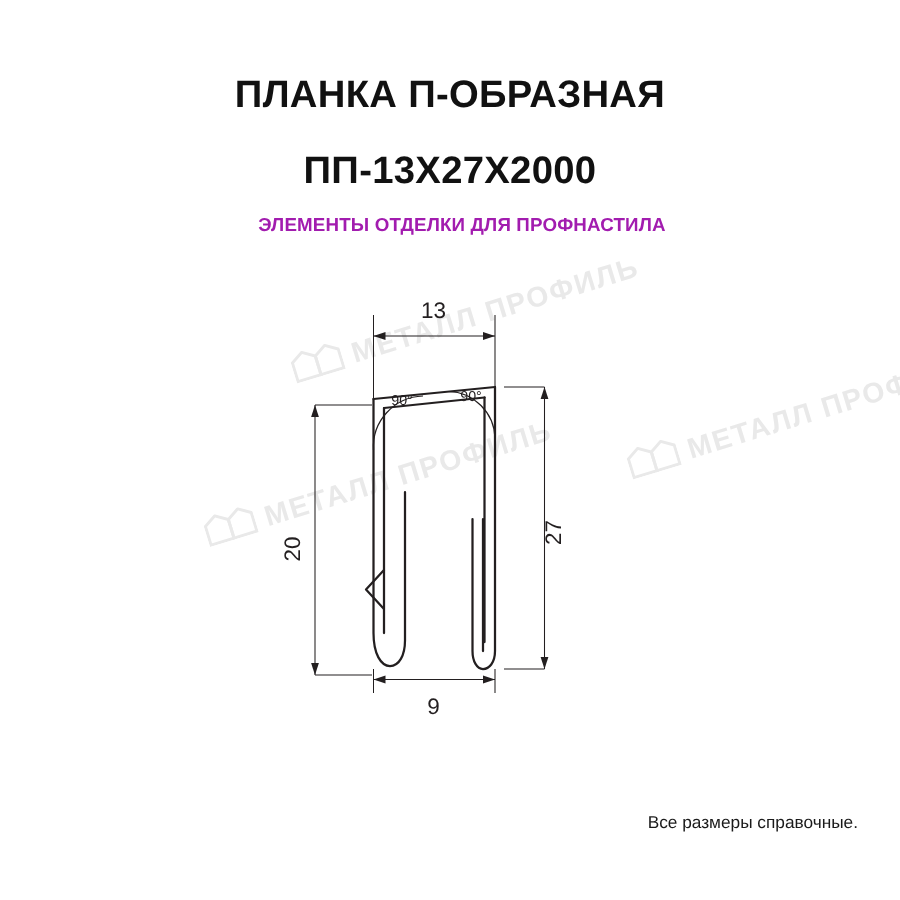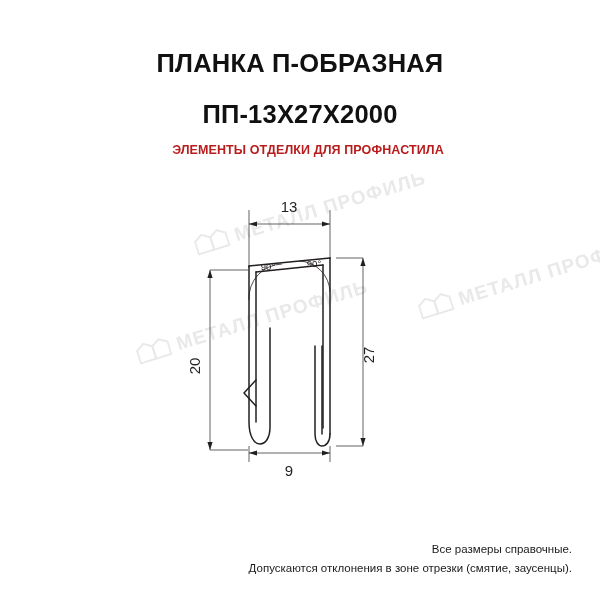--- a/index.html
+++ b/index.html
@@ -43,21 +43,21 @@
     font-weight: bold;
     letter-spacing: 0.2px;
     line-height: 1.22;
     color: #111111;
     margin-top: 20px;
     white-space: nowrap;
   }
   .subtitle {
     font-size: 12.5px;
     font-weight: bold;
-    color: #b91c1c;
+    color: #a21caf;
     margin-top: 13px;
     letter-spacing: 0.1px;
     white-space: nowrap;
     margin-left: 16px;
   }
 
   
   .wm {
     position: absolute;
     color: #e9e9e9;
@@ -215,16 +215,15 @@
       <text x="289" y="326" text-anchor="middle" font-family="Liberation Sans, sans-serif" font-size="15" fill="#231f20">9</text>
 
       <text x="268" y="120" text-anchor="middle" font-family="Liberation Sans, sans-serif" font-size="9.5" fill="#231f20">90°</text>
 
       <text x="314" y="117" text-anchor="middle" font-family="Liberation Sans, sans-serif" font-size="9.5" fill="#231f20">90°</text>
     </svg>
   </div>
 
   <div class="notes">
     <div class="note-line">Все размеры справочные.</div>
-    <div class="note-line">Допускаются отклонения в зоне отрезки (смятие, заусенцы).</div>
   </div>
 
 </div>
 
 </body></html>

